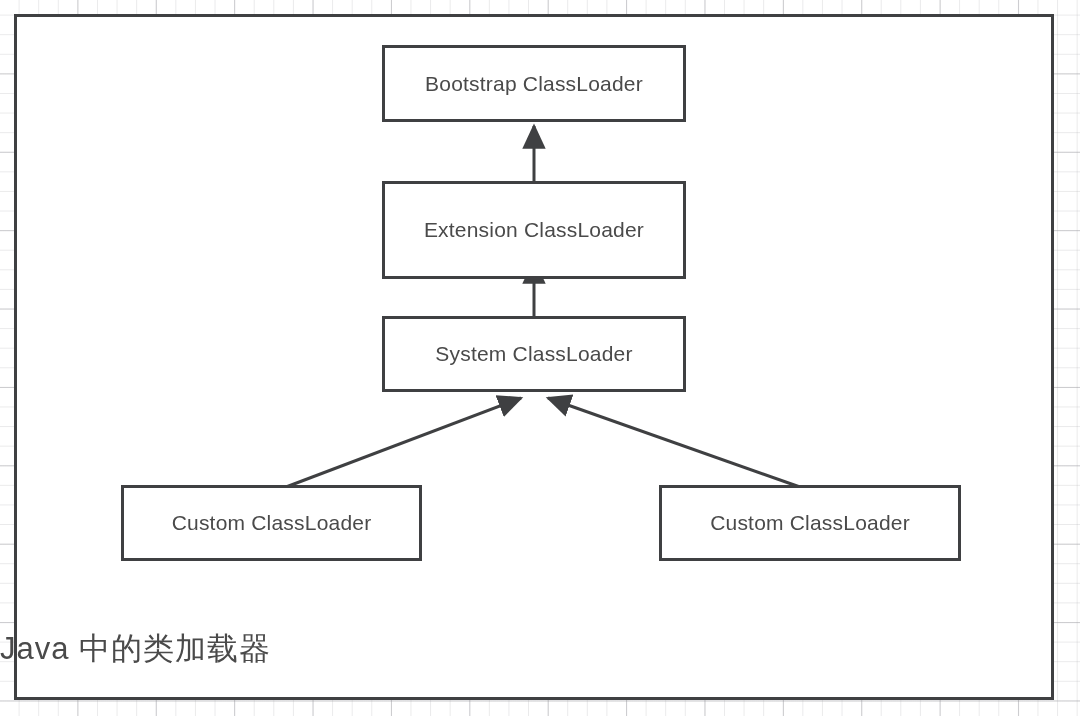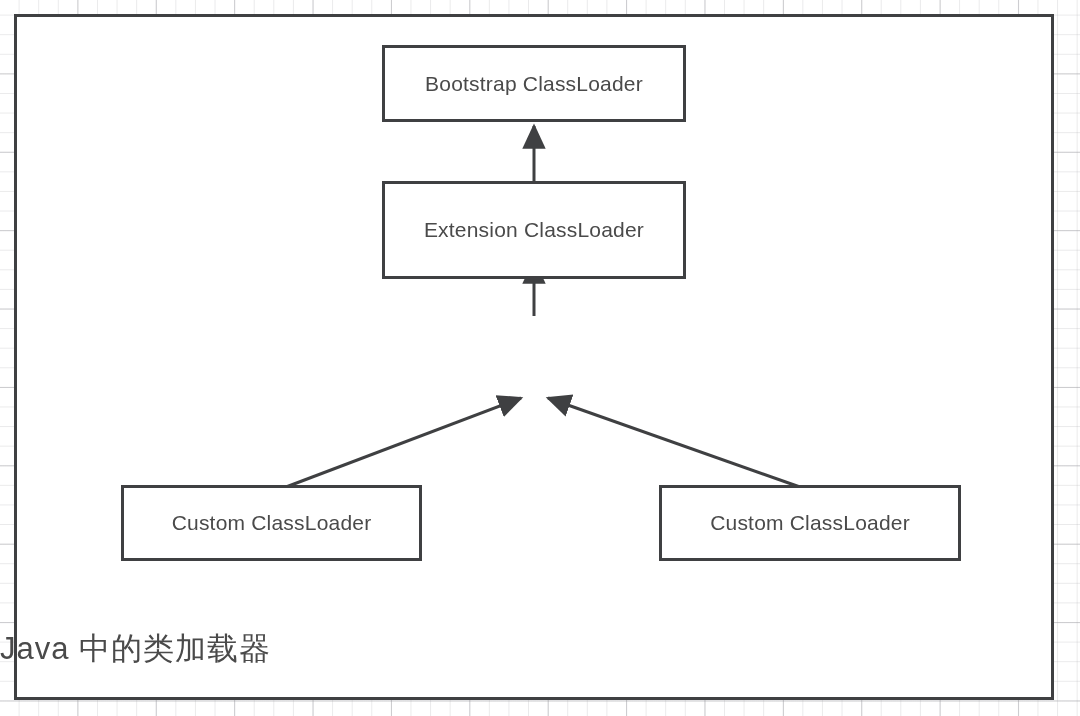--- a/index.html
+++ b/index.html
@@ -114,20 +114,23 @@
   </svg>
 
   <div class="node" id="node-bootstrap">
     <span class="node-label">Bootstrap ClassLoader</span>
   </div>
 
   <div class="node" id="node-extension">
     <span class="node-label">Extension ClassLoader</span>
   </div>
 
+  <div class="node" id="node-system">
+    <span class="node-label">System ClassLoader</span>
+  </div>
 
   <div class="node" id="node-custom-left">
     <span class="node-label">Custom ClassLoader</span>
   </div>
 
   <div class="node" id="node-custom-right">
     <span class="node-label">Custom ClassLoader</span>
   </div>
 
   <div id="diagram-title">Java 中的类加载器</div>

